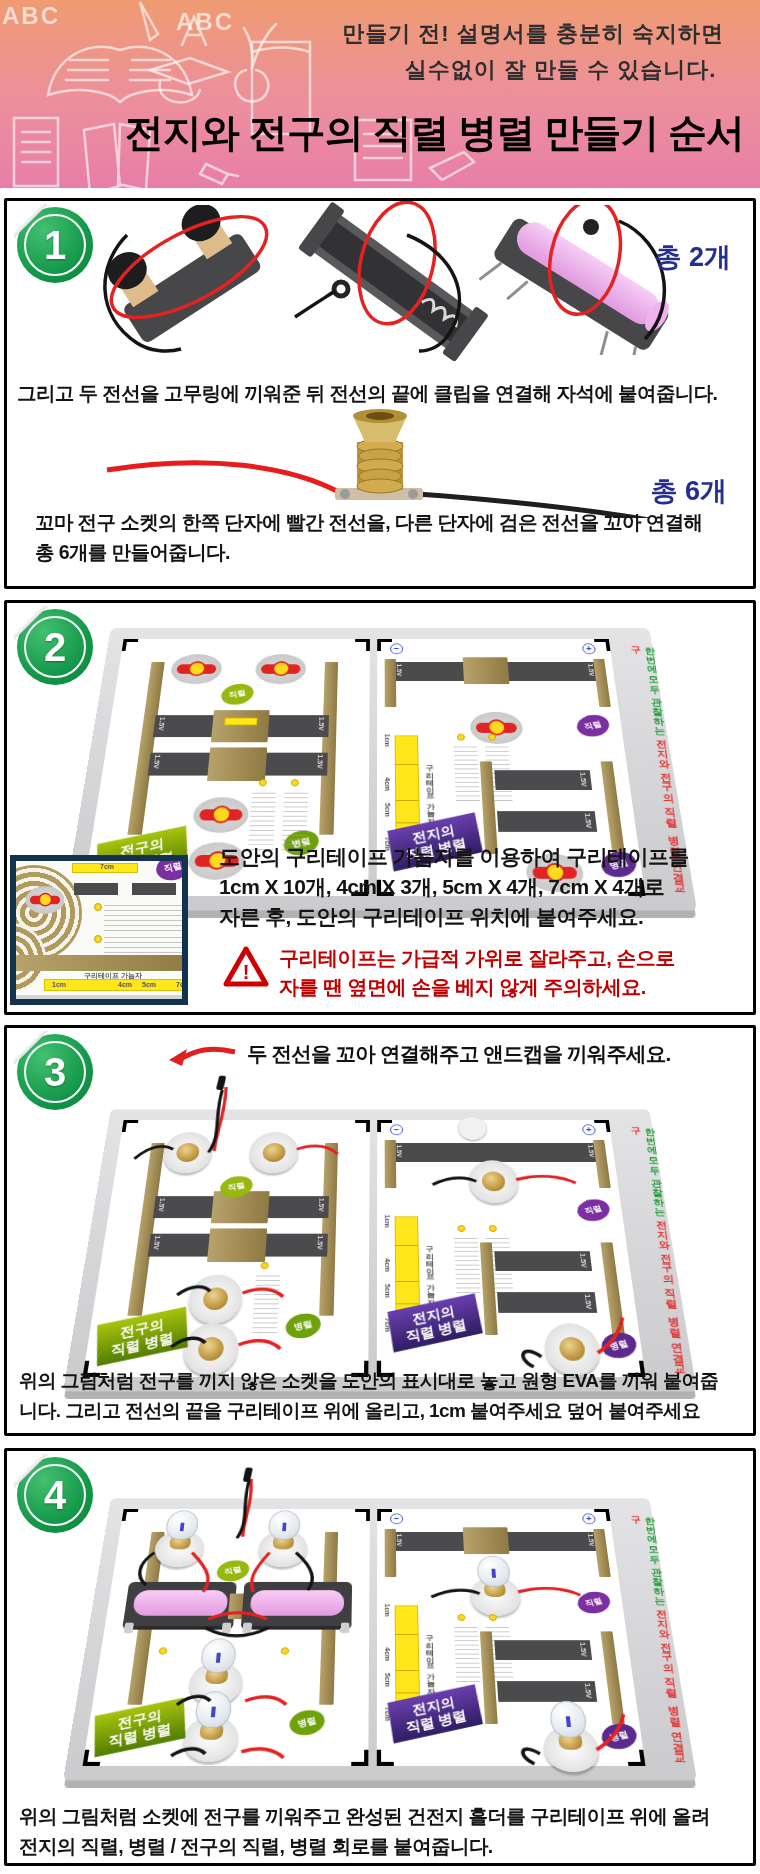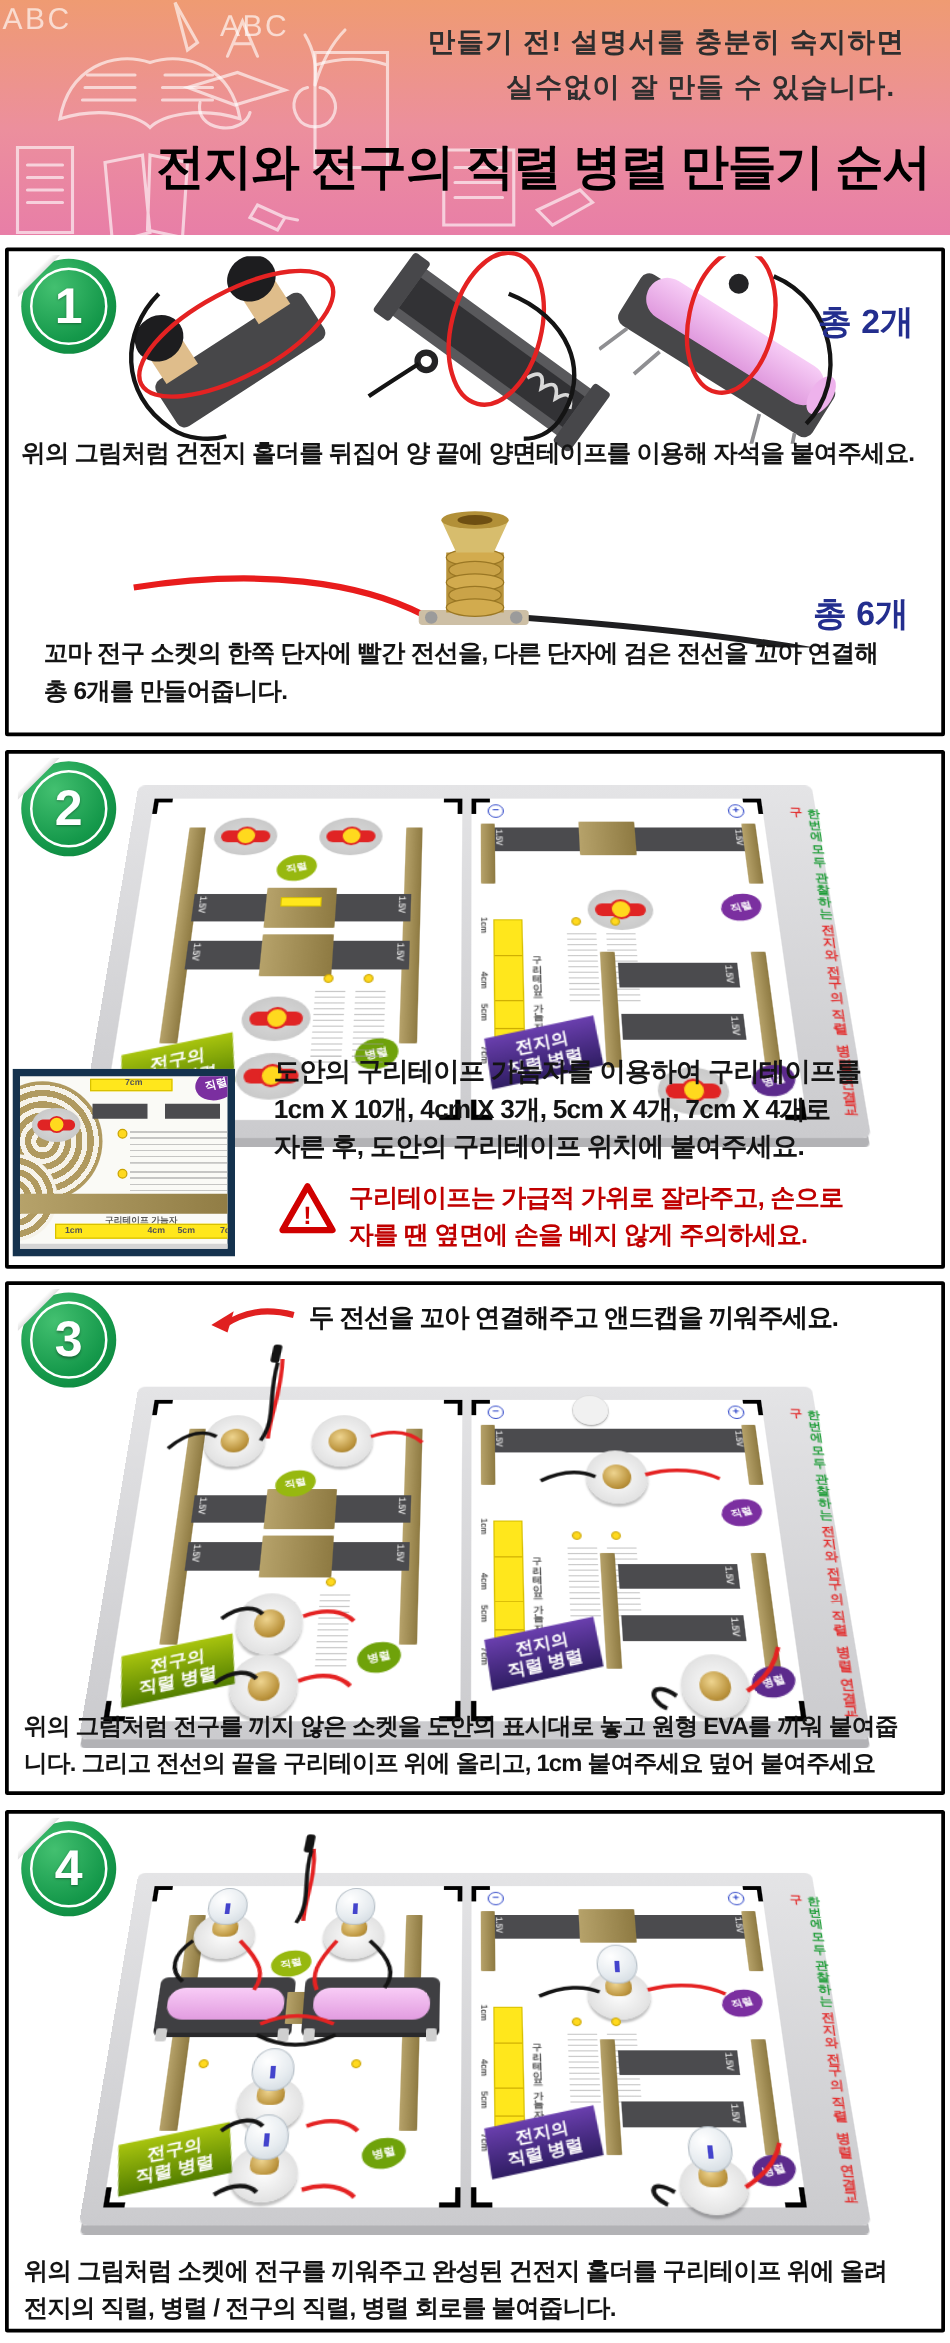--- a/index.html
+++ b/index.html
@@ -4,21 +4,21 @@
 <style>
   * { box-sizing:border-box; margin:0; padding:0; }
   html,body { background:#fff; }
   body { width:760px; font-family:"Liberation Sans","DejaVu Sans",sans-serif; }
   .page { position:relative; width:760px; height:1874px; background:#fff; overflow:hidden; }
 
   
   .header { position:absolute; left:0; top:0; width:760px; height:188px;
             background:linear-gradient(180deg,#ef9b72 0%,#ec8f9d 55%,#e87ea7 100%); overflow:hidden; }
   .doodles { position:absolute; inset:0; }
-  .doodle-abc { position:absolute; color:rgba(255,255,255,.65); font-weight:400; font-size:24px; letter-spacing:2px;text-align:center; }
+  .doodle-abc { position:absolute; color:rgba(255,255,255,.65); font-weight:700; font-size:24px; letter-spacing:2px;text-align:center; }
   .hand-note { position:absolute; right:36px; top:16px; text-align:center; color:#2e2e2e;
                font-size:22px; line-height:36px; font-weight:600; letter-spacing:1px; }
   .hand-note .l2 { padding-left:55px;text-align:center; }
   .main-title { position:absolute; right:16px; top:106px; font-size:39px; font-weight:800; color:#000; letter-spacing:-1px; }
 
   
   .secbox { position:absolute; left:4px; width:752px; border:3px solid #000; border-radius:2px; background:#fff; }
   .sec1 { top:198px; height:391px; }
   .sec2 { top:600px; height:415px; }
   .sec3 { top:1025px; height:411px; }
@@ -200,21 +200,21 @@
         <ellipse cx="186" cy="67" rx="9" ry="17" fill="#eeb2ec"></ellipse>
         <path d="M26,104 l-10,26 M58,106 l-8,26 M152,106 l8,26 M184,104 l10,26" stroke="#8f8f92" stroke-width="3"></path>
       </g>
       <ellipse cx="106" cy="52" rx="34" ry="58" fill="none" stroke="#e42222" stroke-width="3.5" transform="rotate(12 106 52)"></ellipse>
       <circle cx="112" cy="22" r="8" fill="#232325"></circle>
       <path d="M140,16 C188,36 200,100 166,134" stroke="#141414" stroke-width="3.5" fill="none"></path>
     </svg>
 
     <div class="count" style="right:22px; top:38px;">총 2개</div>
 
-    <div class="line" style="left:10px; top:148px;">위의 그림처럼 건전지 홀더를 뒤집어 양 끝에 양면테이프를 이용해 자석을 붙여주세요.</div>
+    <div class="line" style="left:10px; top:179px;">그리고 두 전선을 고무링에 끼워준 뒤 전선의 끝에 클립을 연결해 자석에 붙여줍니다.</div>
 
     <svg class="fig" style="left:92px; top:205px;" width="560" height="112" viewBox="0 0 560 112">
       <path d="M8,64 C110,48 190,60 240,86" stroke="#e81c1c" stroke-width="5" fill="none"></path>
       <path d="M318,88 C400,94 480,102 550,114" stroke="#1f1f21" stroke-width="5" fill="none"></path>
       <rect x="236" y="82" width="88" height="12" rx="3" fill="#cdbfa5"></rect>
       <circle cx="246" cy="88" r="5" fill="#9b9b9b"></circle>
         <circle cx="314" cy="88" r="5" fill="#9b9b9b"></circle>
       <rect x="258" y="36" width="46" height="48" fill="#b8933a"></rect>
       <ellipse cx="281" cy="40" rx="23" ry="7" fill="#d2ab4e" stroke="#9a7724"></ellipse>
       <ellipse cx="281" cy="50" rx="21" ry="7" fill="#caa348" stroke="#9a7724"></ellipse>

